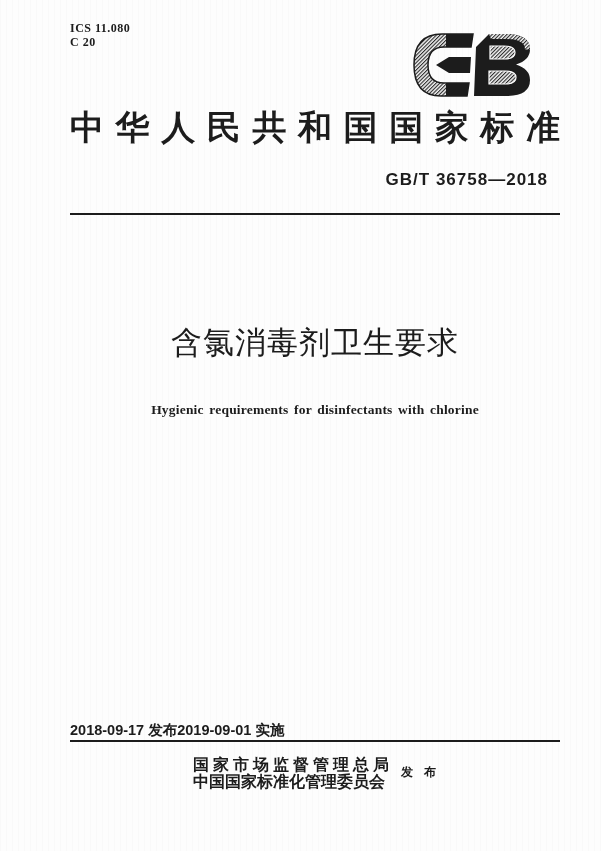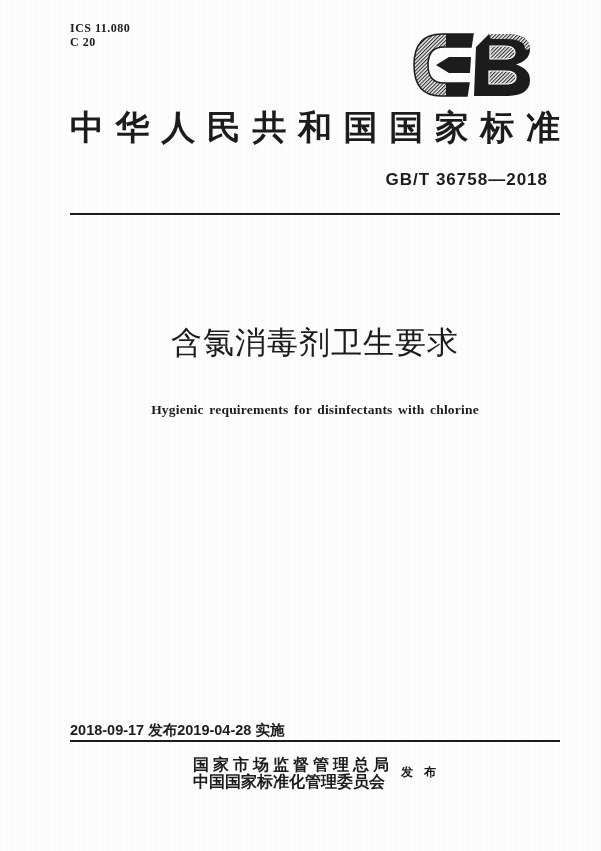--- a/index.html
+++ b/index.html
@@ -105,21 +105,21 @@
   <div class="std-number">GB/T 36758—2018</div>
 
   <div class="rule rule-top"></div>
 
   <div class="doc-title-cn">含氯消毒剂卫生要求</div>
 
   <div class="doc-title-en">Hygienic requirements for disinfectants with chlorine</div>
 
   <div class="date-row">
     <span>2018-09-17 发布</span>
-    <span>2019-04-28 实施</span>
+    <span>2019-09-01 实施</span>
   </div>
 
   <div class="rule rule-bottom"></div>
 
   <div class="issuer">
     <div class="issuer-l1">
         <span>国</span>
         <span>家</span>
         <span>市</span>
         <span>场</span>

